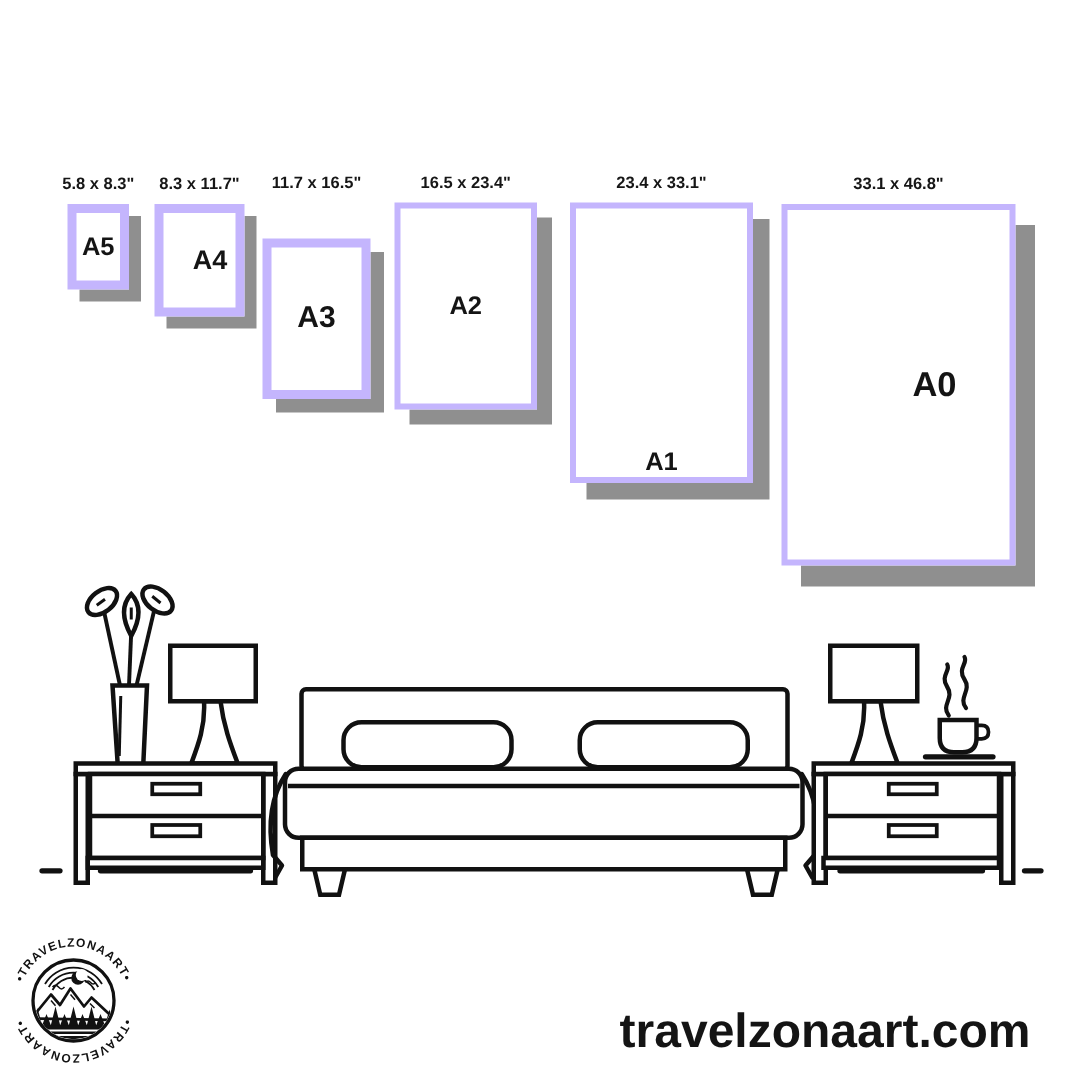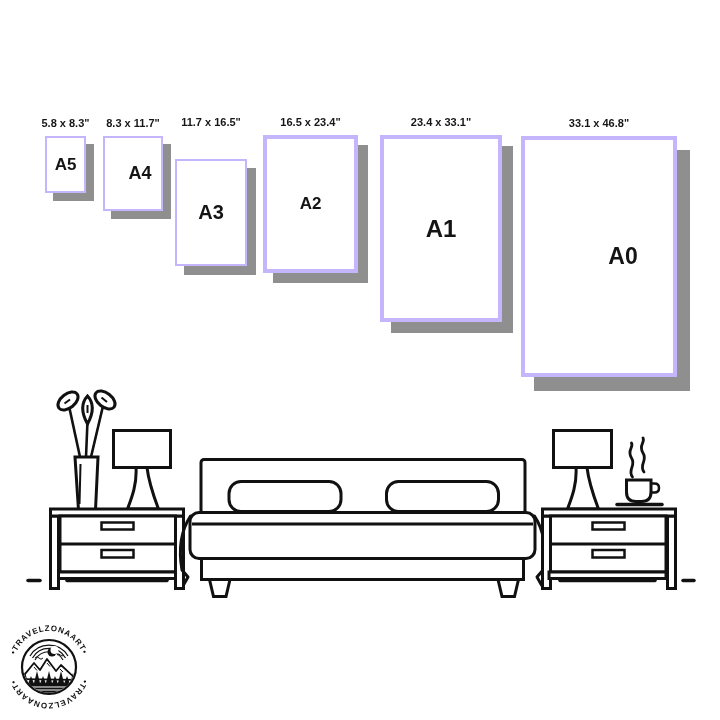--- a/index.html
+++ b/index.html
@@ -15,21 +15,21 @@
     text-align:center;font-size:43px;font-weight:bold;
     letter-spacing:-1px;color:#141414;margin:0;
   }
   .frame-group{position:absolute;}
   .size-label{
     position:absolute;left:50%;transform:translateX(-50%);
     top:-19px;white-space:nowrap;
     font-size:11px;font-weight:bold;color:#161616;letter-spacing:0px;
   }
   .art-frame{
-    box-sizing:border-box;background:#fff;border:2px solid #c4b5fd;
+    box-sizing:border-box;background:#fff;border:6px solid #c4b5fd;
     width:100%;height:100%;
     display:flex;align-items:center;justify-content:center;
     font-weight:bold;color:#141414;
   }
   .big{border-width:4px;}
   .website{
     position:absolute;left:385px;top:669px;width:330px;
     text-align:center;font-size:32px;font-weight:bold;color:#141414;
     letter-spacing:0px;
   }
@@ -66,21 +66,21 @@
 
   <div class="frame-group" style="left:263px;top:135px;width:95px;height:138px;">
     <span class="size-label">16.5 x 23.4"</span>
     <div class="art-frame big" style="box-shadow:10px 10px 0 0 #8f8f8f;font-size:17px;">
       <span>A2</span>
     </div>
   </div>
 
   <div class="frame-group" style="left:380px;top:135px;width:122px;height:187px;">
     <span class="size-label">23.4 x 33.1"</span>
-    <div class="art-frame big" style="box-shadow:11px 11px 0 0 #8f8f8f;font-size:24px;">
+    <div class="art-frame big" style="box-shadow:11px 11px 0 0 #8f8f8f;font-size:17px;align-items:flex-end;">
       <span>A1</span>
     </div>
   </div>
 
   <div class="frame-group" style="left:521px;top:136px;width:156px;height:241px;">
     <span class="size-label">33.1 x 46.8"</span>
     <div class="art-frame big" style="box-shadow:13px 14px 0 0 #8f8f8f;font-size:23px;padding-left:48px;">
       <span>A0</span>
     </div>
   </div>
@@ -204,14 +204,15 @@
       </g>
     </g>
     <text font-size="8" font-weight="bold" fill="#111" letter-spacing="0.8" text-anchor="middle">
       <textPath href="#logoCircle" startOffset="25%">•TRAVELZONAART•</textPath>
     </text>
     <text font-size="8" font-weight="bold" fill="#111" letter-spacing="0.8" text-anchor="middle">
       <textPath href="#logoCircle" startOffset="75%">•TRAVELZONAART•</textPath>
     </text>
   </svg>
 
+  <div class="website">travelzonaart.com</div>
 
 </div>
 
 </body></html>

